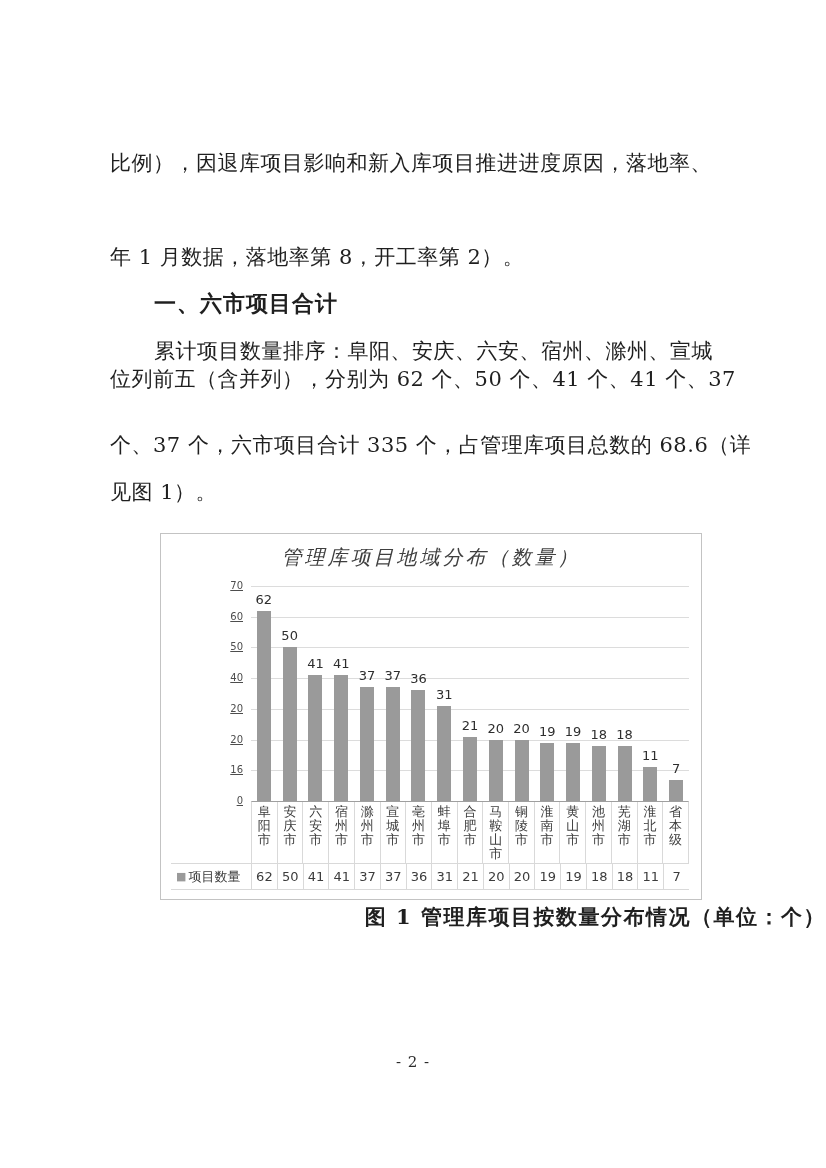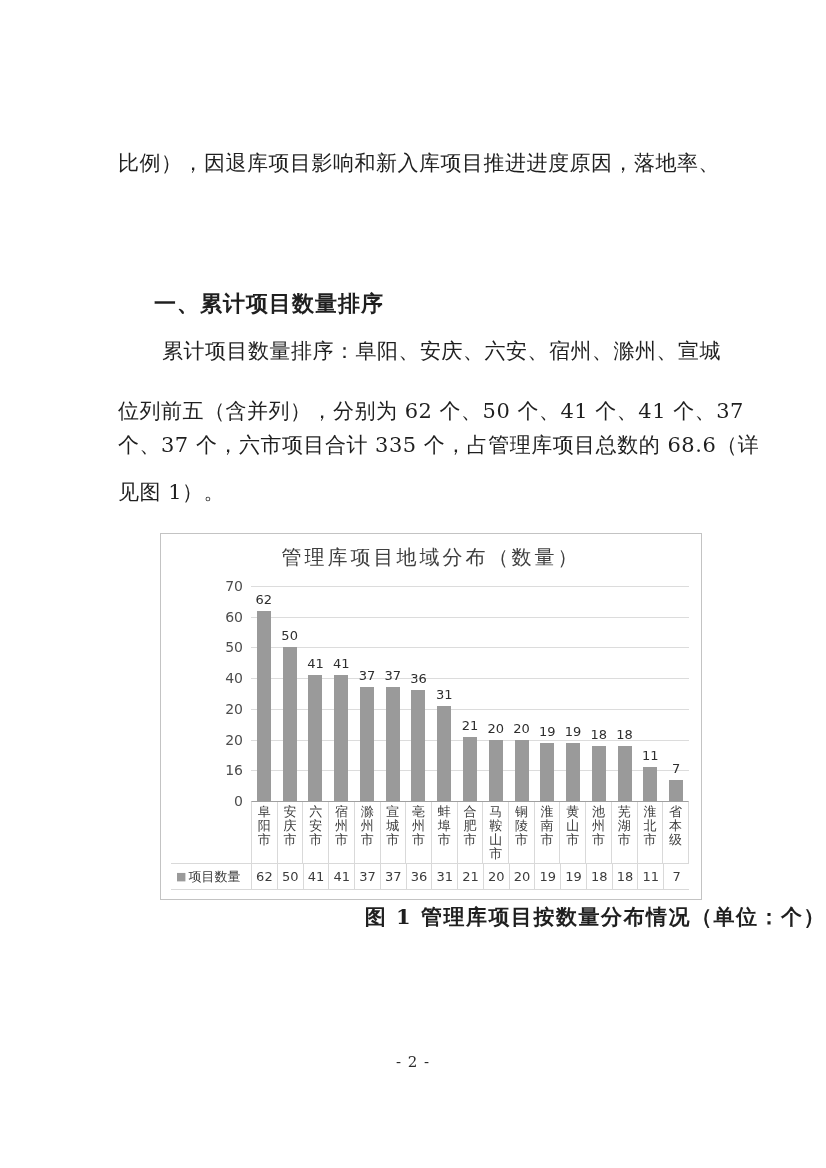--- a/index.html
+++ b/index.html
@@ -4,44 +4,44 @@
 <style>
   html,body{margin:0;padding:0;background:#e8e8e8;}
   .page{
     width:826px;height:1168px;position:relative;background:#ffffff;
     margin:0 auto;overflow:hidden;
     font-family:"DejaVu Serif","Liberation Serif",serif;
     color:#1f1f1f;
   }
   .tline{
     position:absolute;left:110px;white-space:nowrap;
-    font-size:21px;letter-spacing:0.5px;line-height:30px;margin-left:8px;
+    font-size:21px;letter-spacing:0.5px;line-height:30px;
   }
   .tline.indent{left:154px;}
   .heading{
     position:absolute;left:154px;white-space:nowrap;
     font-family:"DejaVu Sans","Liberation Sans",sans-serif;
     font-weight:bold;font-size:22px;letter-spacing:1px;line-height:30px;
   }
   .lead-bold{font-weight:normal;}
   
   .chart-box{
     position:absolute;left:160px;top:533px;width:540px;height:365px;
     border:1px solid #c3c3c3;background:#ffffff;margin:0;
     font-family:"DejaVu Sans","Liberation Sans",sans-serif;
   }
   .chart-title{
     position:absolute;top:10px;left:0;width:100%;text-align:center;
-    font-size:20px;letter-spacing:3px;color:#3f3f3f;
+    font-size:20px;letter-spacing:3px;color:#3f3f3f;font-style:italic;
   }
   .plot{position:absolute;left:90px;top:52px;width:438px;height:215px;}
   .gridline{position:absolute;left:0;width:100%;height:1px;background:#dcdcdc;}
   .ylab{
     position:absolute;left:36px;width:46px;text-align:right;
-    font-size:14px;color:#4d4d4d;line-height:18px;
+    font-size:10px;color:#4d4d4d;line-height:18px;text-decoration:underline;
   }
   .bars{position:absolute;left:0;top:0;width:100%;height:100%;display:flex;}
   .bar-cell{flex:1 1 0;position:relative;height:100%;}
   .bar{
     position:absolute;bottom:0;left:50%;transform:translateX(-50%);
     width:14px;background:#9a9a9a;
   }
   .vlab{
     position:absolute;left:50%;transform:translateX(-50%);
     font-size:13px;color:#2e2e2e;white-space:nowrap;
@@ -83,25 +83,26 @@
     position:absolute;left:0;top:1053px;width:826px;text-align:center;
     font-size:15px;color:#2a2a2a;letter-spacing:1px;
   }
 </style>
 </head>
 <body>
 
 <main class="page">
 
   <div class="tline" style="top:148px">比例），因退库项目影响和新入库项目推进进度原因，落地率、</div>
-
-  <div class="heading" style="top:289px">一、累计项目数量排序</div>
+  <div class="tline" style="top:242px">年 1 月数据，落地率第 8，开工率第 2）。</div>
+
+  <div class="heading" style="top:289px">一、六市项目合计</div>
 
   <div class="tline indent" style="top:336px"><span class="lead-bold">累计项目数量排序：</span><span>阜阳、安庆、六安、宿州、滁州、宣城</span></div>
-  <div class="tline" style="top:396px">位列前五（含并列），分别为 62 个、50 个、41 个、41 个、37</div>
+  <div class="tline" style="top:364px">位列前五（含并列），分别为 62 个、50 个、41 个、41 个、37</div>
   <div class="tline" style="top:430px">个、37 个，六市项目合计 335 个，占管理库项目总数的 68.6（详</div>
   <div class="tline" style="top:477px">见图 1）。</div>
 
   <figure class="chart-box">
     <div class="chart-title">管理库项目地域分布（数量）</div>
     <div class="plot">
       <div class="gridline" style="top: 184.286px;"></div>
         <div class="gridline" style="top: 153.571px;"></div>
         <div class="gridline" style="top: 122.857px;"></div>
         <div class="gridline" style="top: 92.1429px;"></div>

